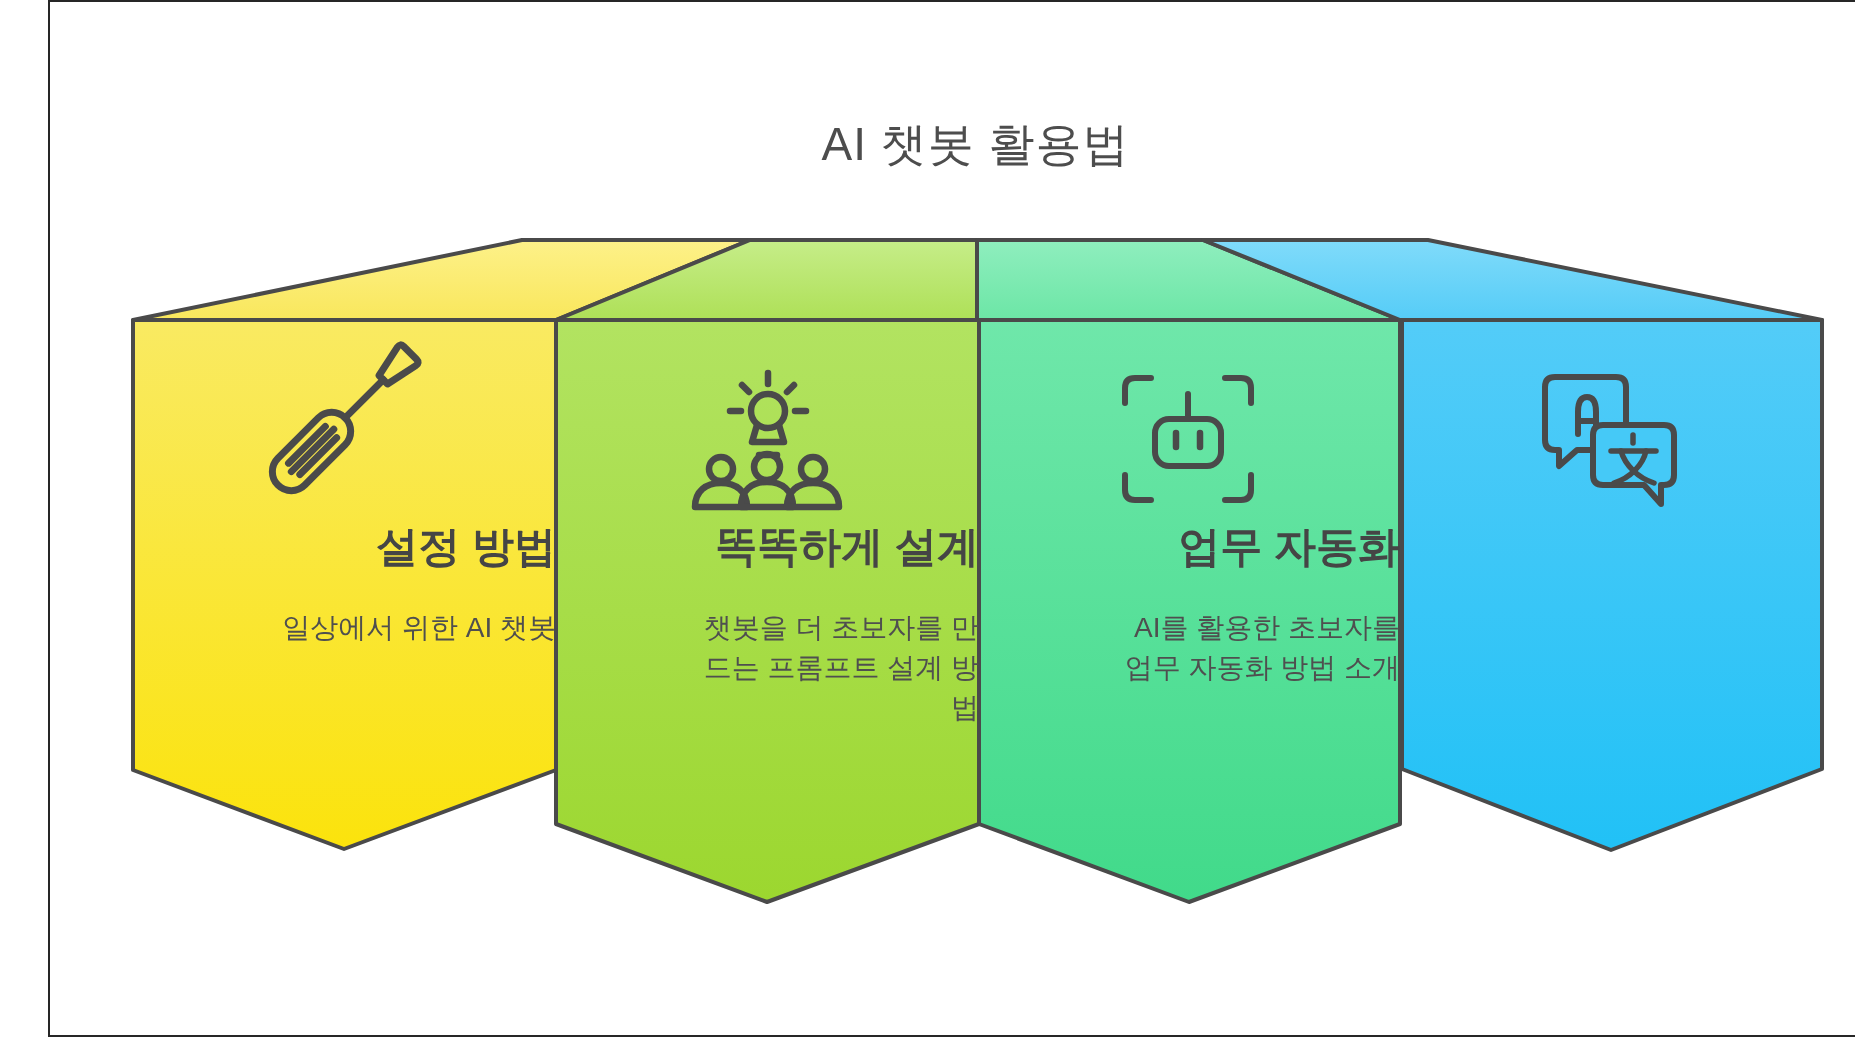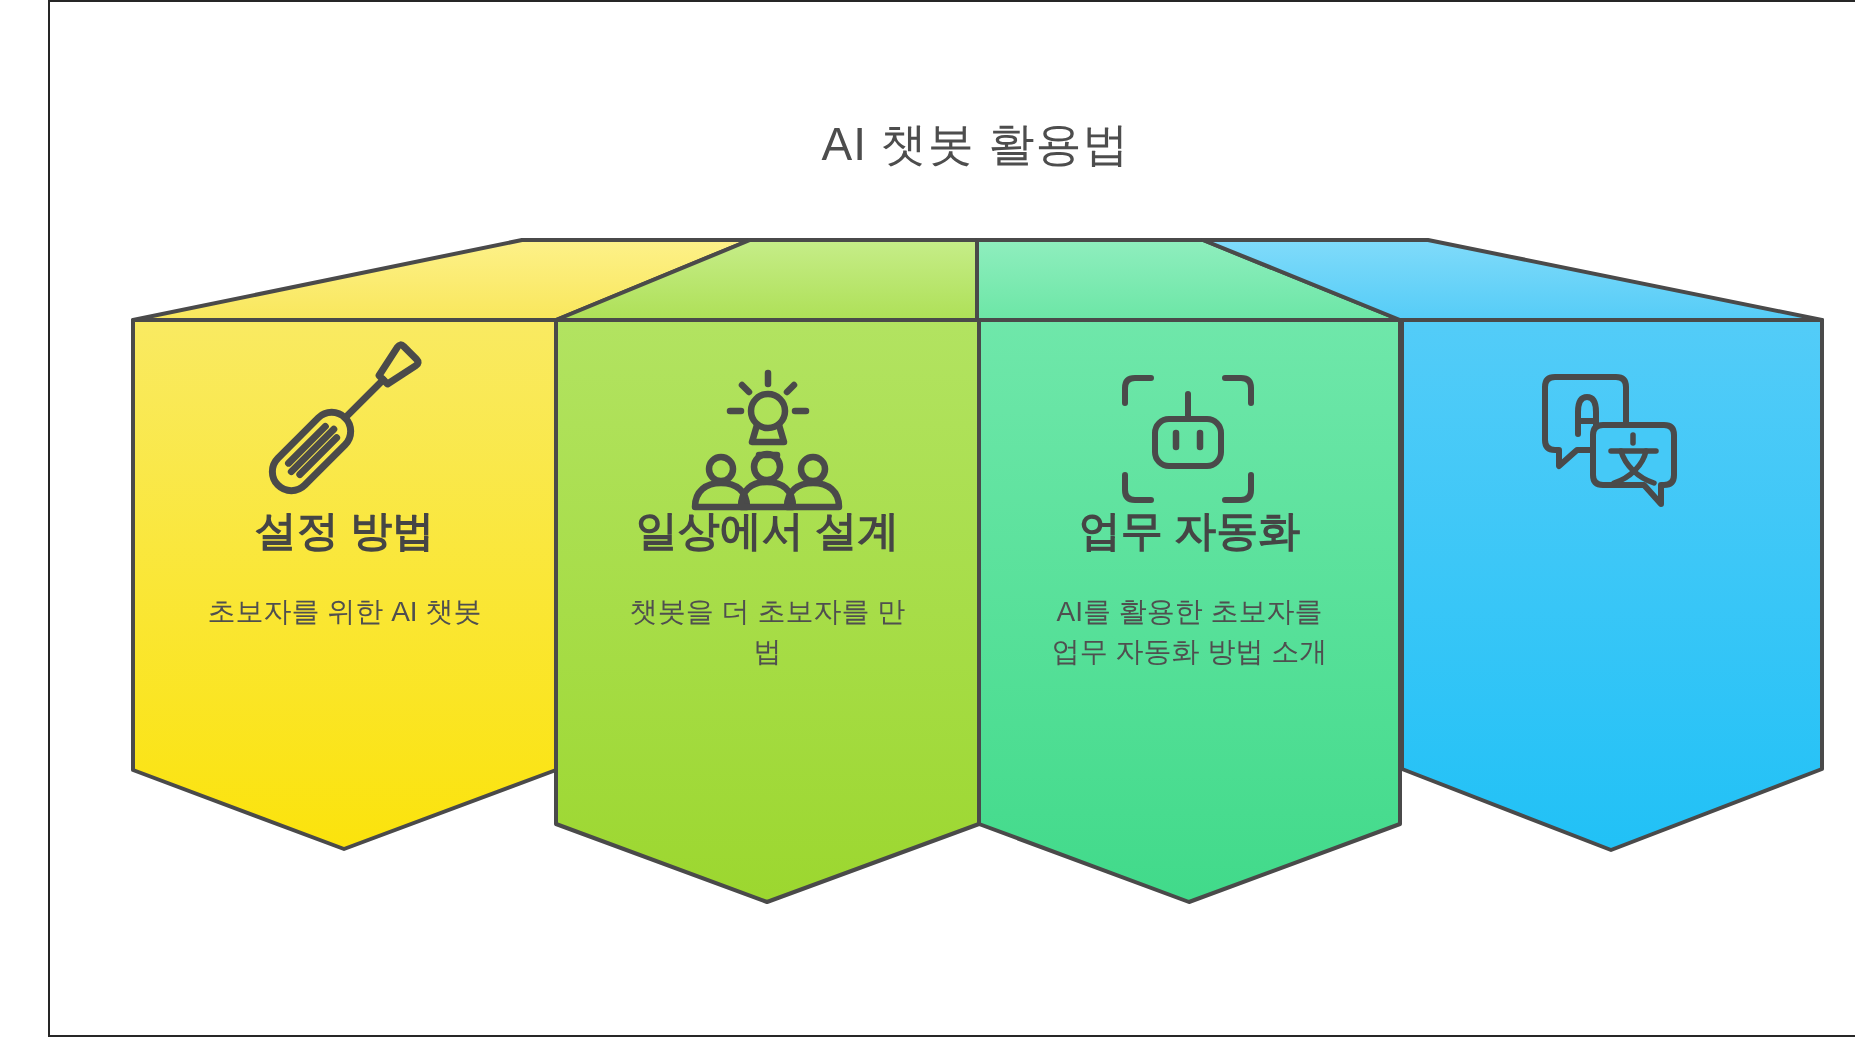--- a/index.html
+++ b/index.html
@@ -18,23 +18,23 @@
     left:0;right:0;top:112px;
     text-align:center;
     font-size:46px;
     font-weight:400;
     color:#4d4d4d;
     letter-spacing:1px;
   }
   .graphic{position:absolute;left:0;top:0;}
   .banner-text{
     position:absolute;
-    top:302px;
+    top:318px;
     height:582px;
-    text-align:center;
+    text-align:right;
     color:#4d4d4d;
   }
   .banner-title{
     position:absolute;
     left:0;right:0;
     top:204px;              
     font-size:42px;
     font-weight:700;
     color:#454545;
     line-height:46px;
@@ -155,28 +155,29 @@
         <path d="M1561,449 L1606,449"></path>
         <path d="M1596,449 C1593,463 1580,476 1564,481"></path>
         <path d="M1571,449 C1575,463 1588,476 1604,481"></path>
       </g>
     </g>
   </svg>
 
   <div class="banner-text bt-1">
     <div class="banner-title">설정 방법</div>
     <div class="banner-desc">
-      <div>초보자를 위한 AI 챗봇</div>
+      <div>일상에서 위한 AI 챗봇</div>
     </div>
   </div>
 
   <div class="banner-text bt-2">
-    <div class="banner-title">일상에서 설계</div>
+    <div class="banner-title">똑똑하게 설계</div>
     <div class="banner-desc">
       <div>챗봇을 더 초보자를 만</div>
+      <div>드는 프롬프트 설계 방</div>
       <div>법</div>
     </div>
   </div>
 
   <div class="banner-text bt-3">
     <div class="banner-title">업무 자동화</div>
     <div class="banner-desc">
       <div>AI를 활용한 초보자를</div>
       <div>업무 자동화 방법 소개</div>
     </div>

